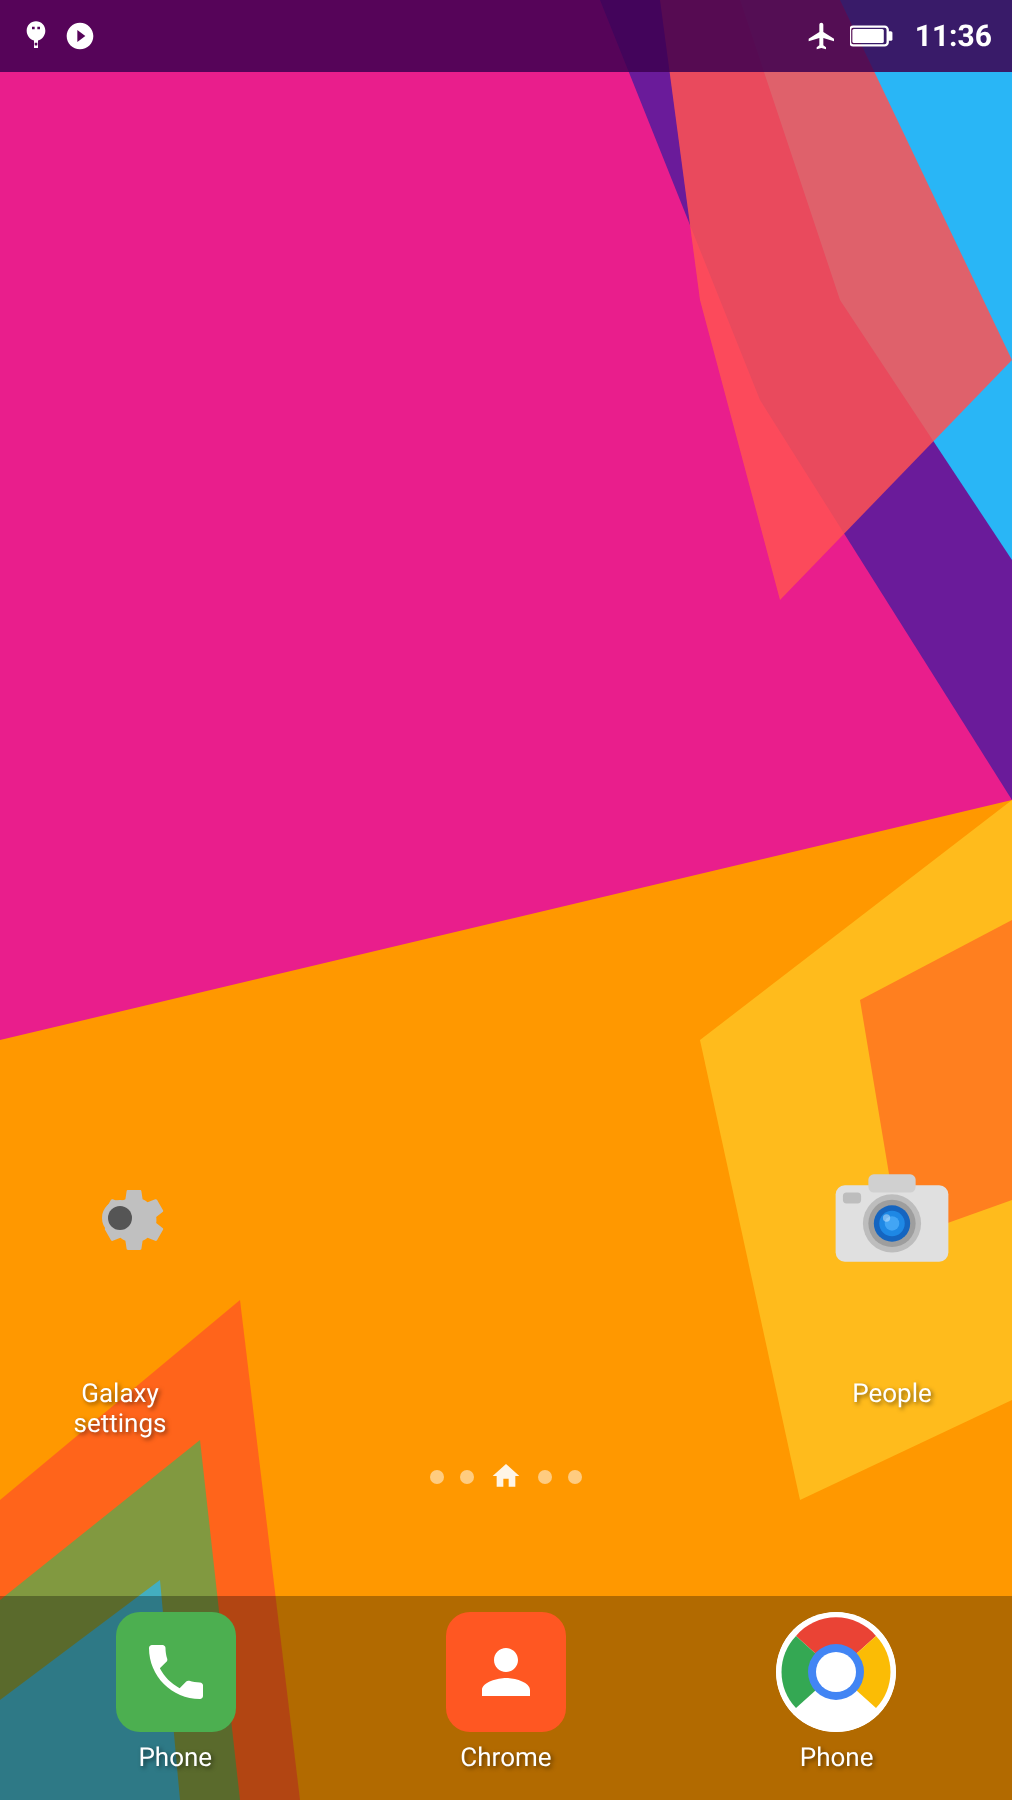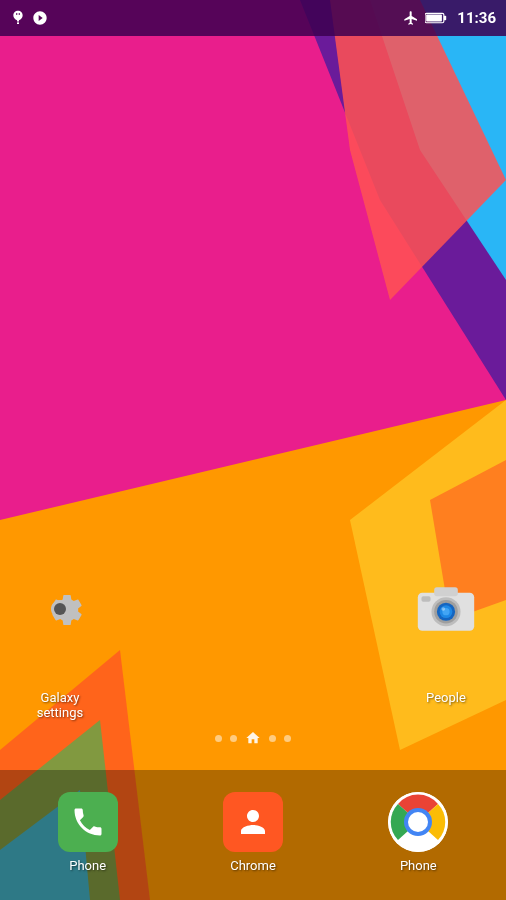--- a/index.html
+++ b/index.html
@@ -120,21 +120,21 @@
       height: 16px;
       display: flex;
       align-items: center;
       justify-content: center;
     }
 
     
     .dock {
       position: absolute;
       bottom: 0; left: 0; right: 0;
-      height: 130px;
+      height: 102px;
       background: rgba(0,0,0,0.3);
       display: flex;
       align-items: center;
       justify-content: space-around;
       padding: 10px 5px 15px;
       z-index: 100;
     }
 
     .dock-item {
       display: flex;

